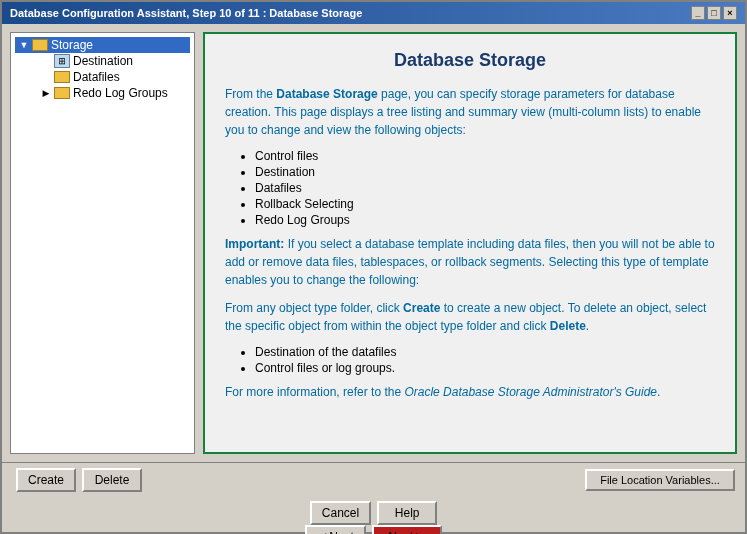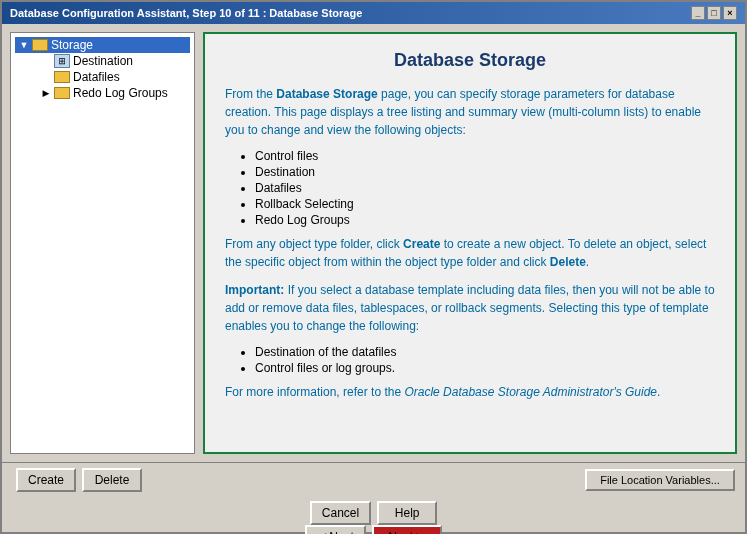--- a/index.html
+++ b/index.html
@@ -256,25 +256,25 @@
 
       <ul class="bullet-list">
         <li><span>Control files</span></li>
         <li><span>Destination</span></li>
         <li><span>Datafiles</span></li>
         <li><span>Rollback Selecting</span></li>
         <li><span>Redo Log Groups</span></li>
       </ul>
 
       <p class="content-text">
+        <b>Important:</b> If you select a database template including data files, then you will not be able to add or remove data files, tablespaces, or rollback segments. Selecting this type of template enables you to change the following:
+      </p>
+
+      <p class="content-text">
         From any object type folder, click <b>Create</b> to create a new object. To delete an object, select the specific object from within the object type folder and click <b>Delete</b>.
-      </p>
-
-      <p class="content-text">
-        <b>Important:</b> If you select a database template including data files, then you will not be able to add or remove data files, tablespaces, or rollback segments. Selecting this type of template enables you to change the following:
       </p>
 
       <ul class="bullet-list">
         <li><span>Destination of the datafiles</span></li>
         <li><span>Control files or log groups.</span></li>
       </ul>
 
       <p class="content-text">
         For more information, refer to the <i>Oracle Database Storage Administrator's Guide</i>.
       </p>

